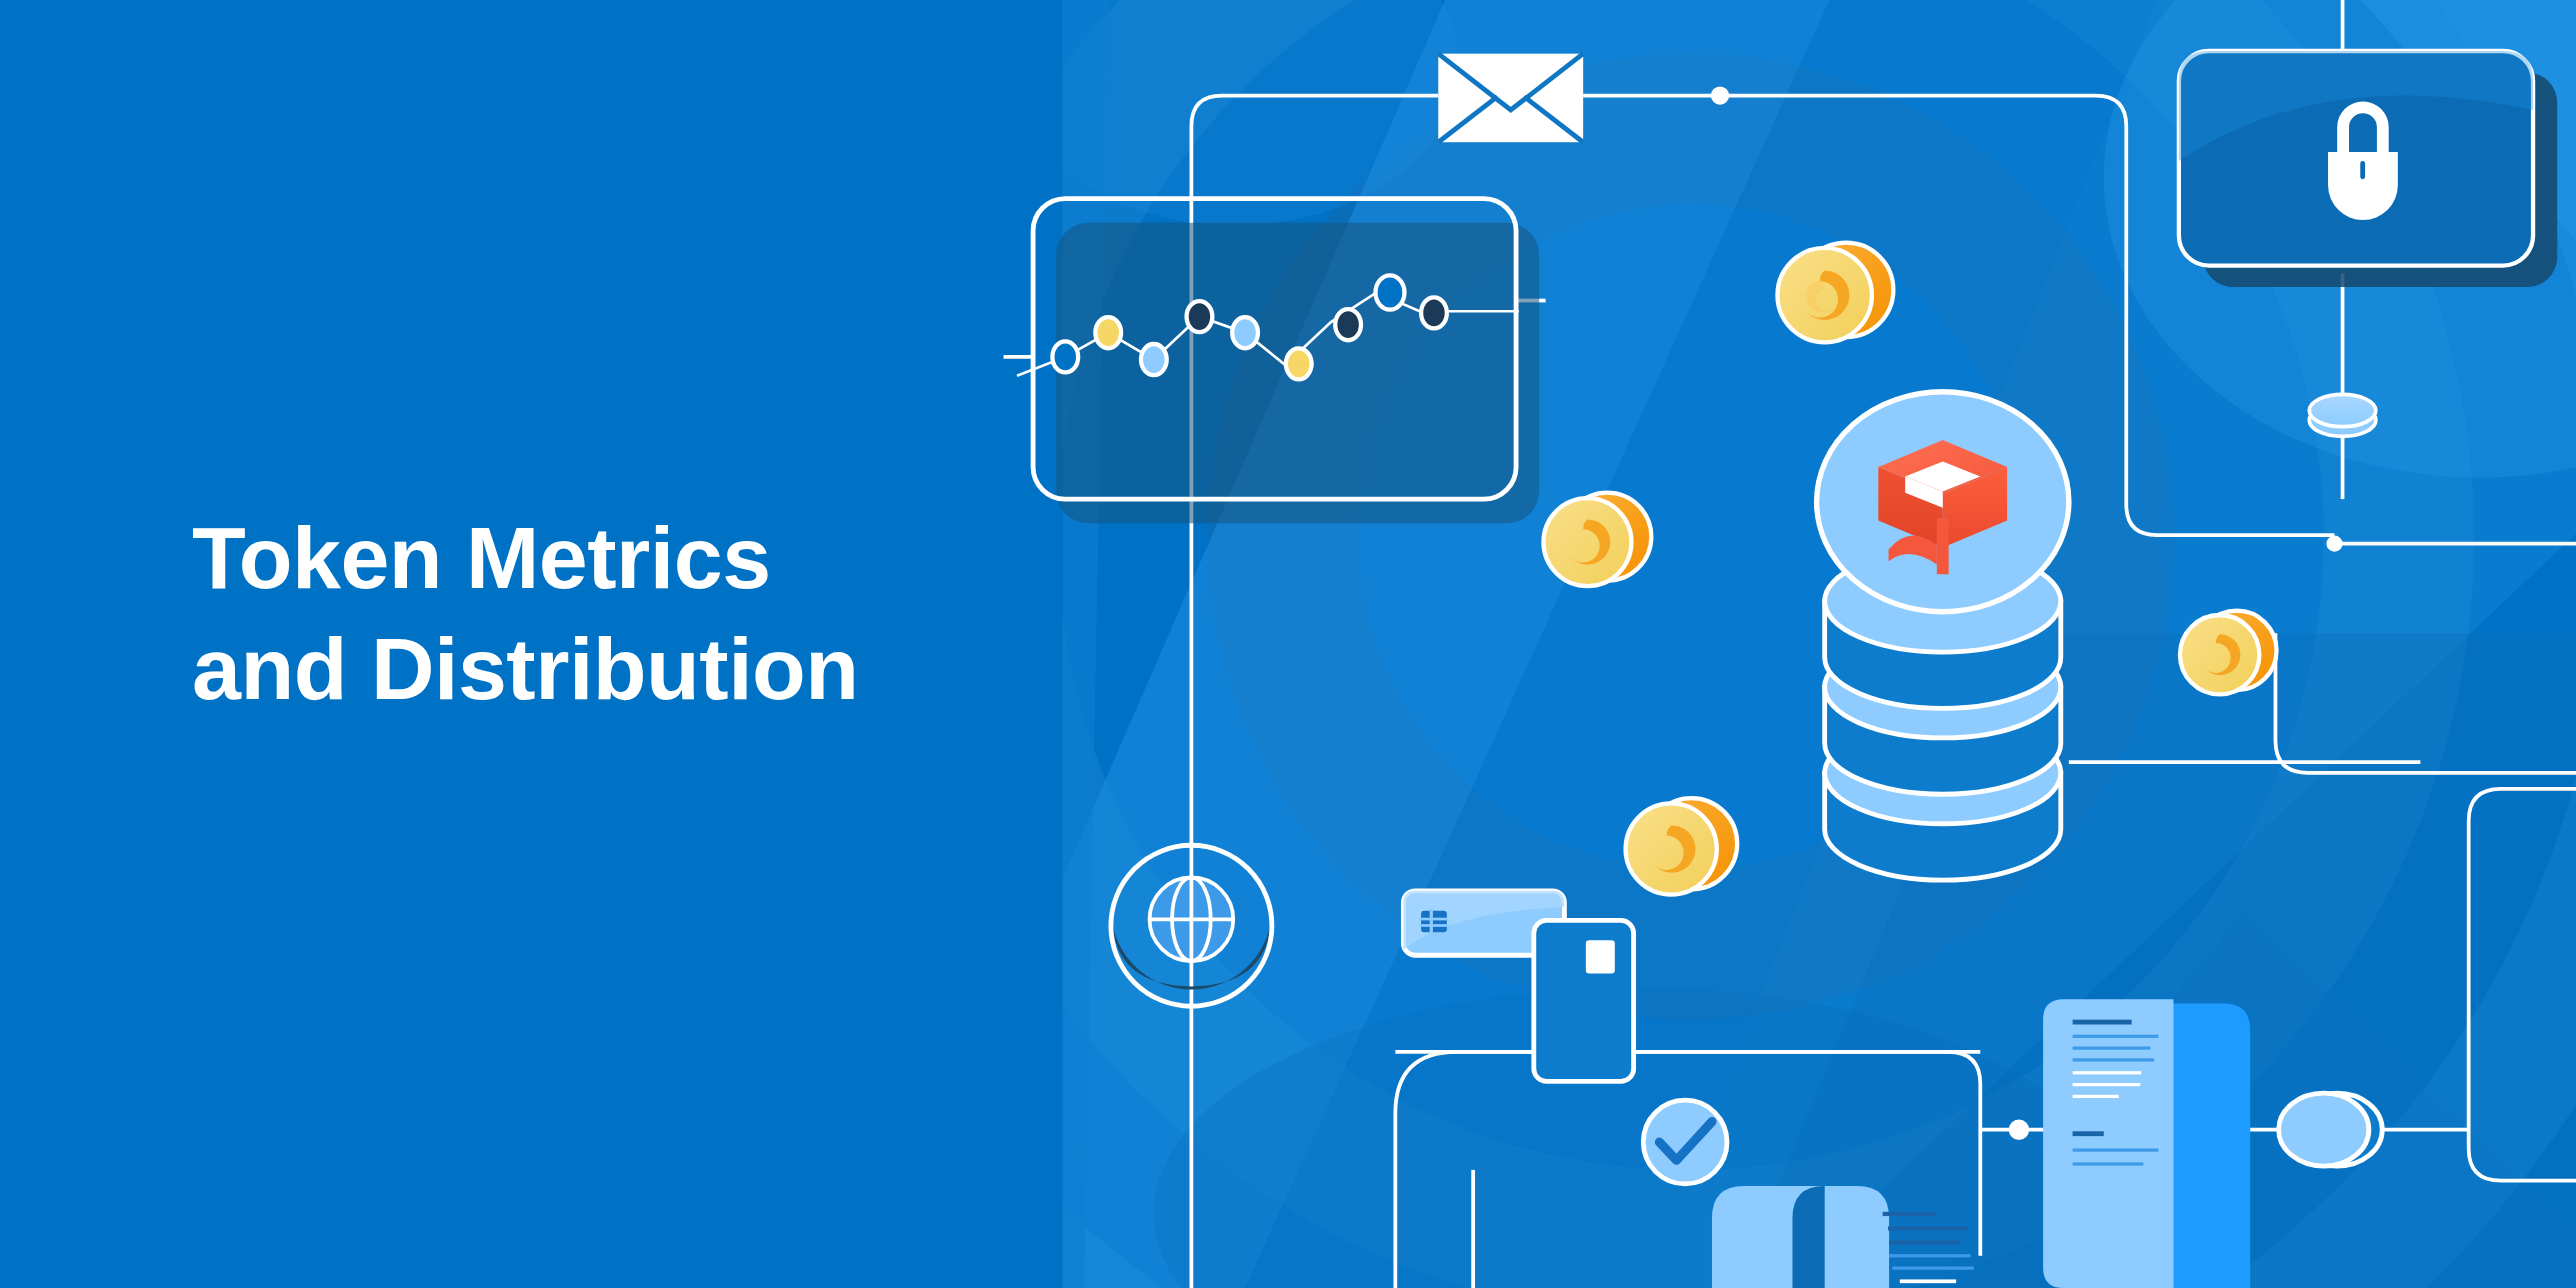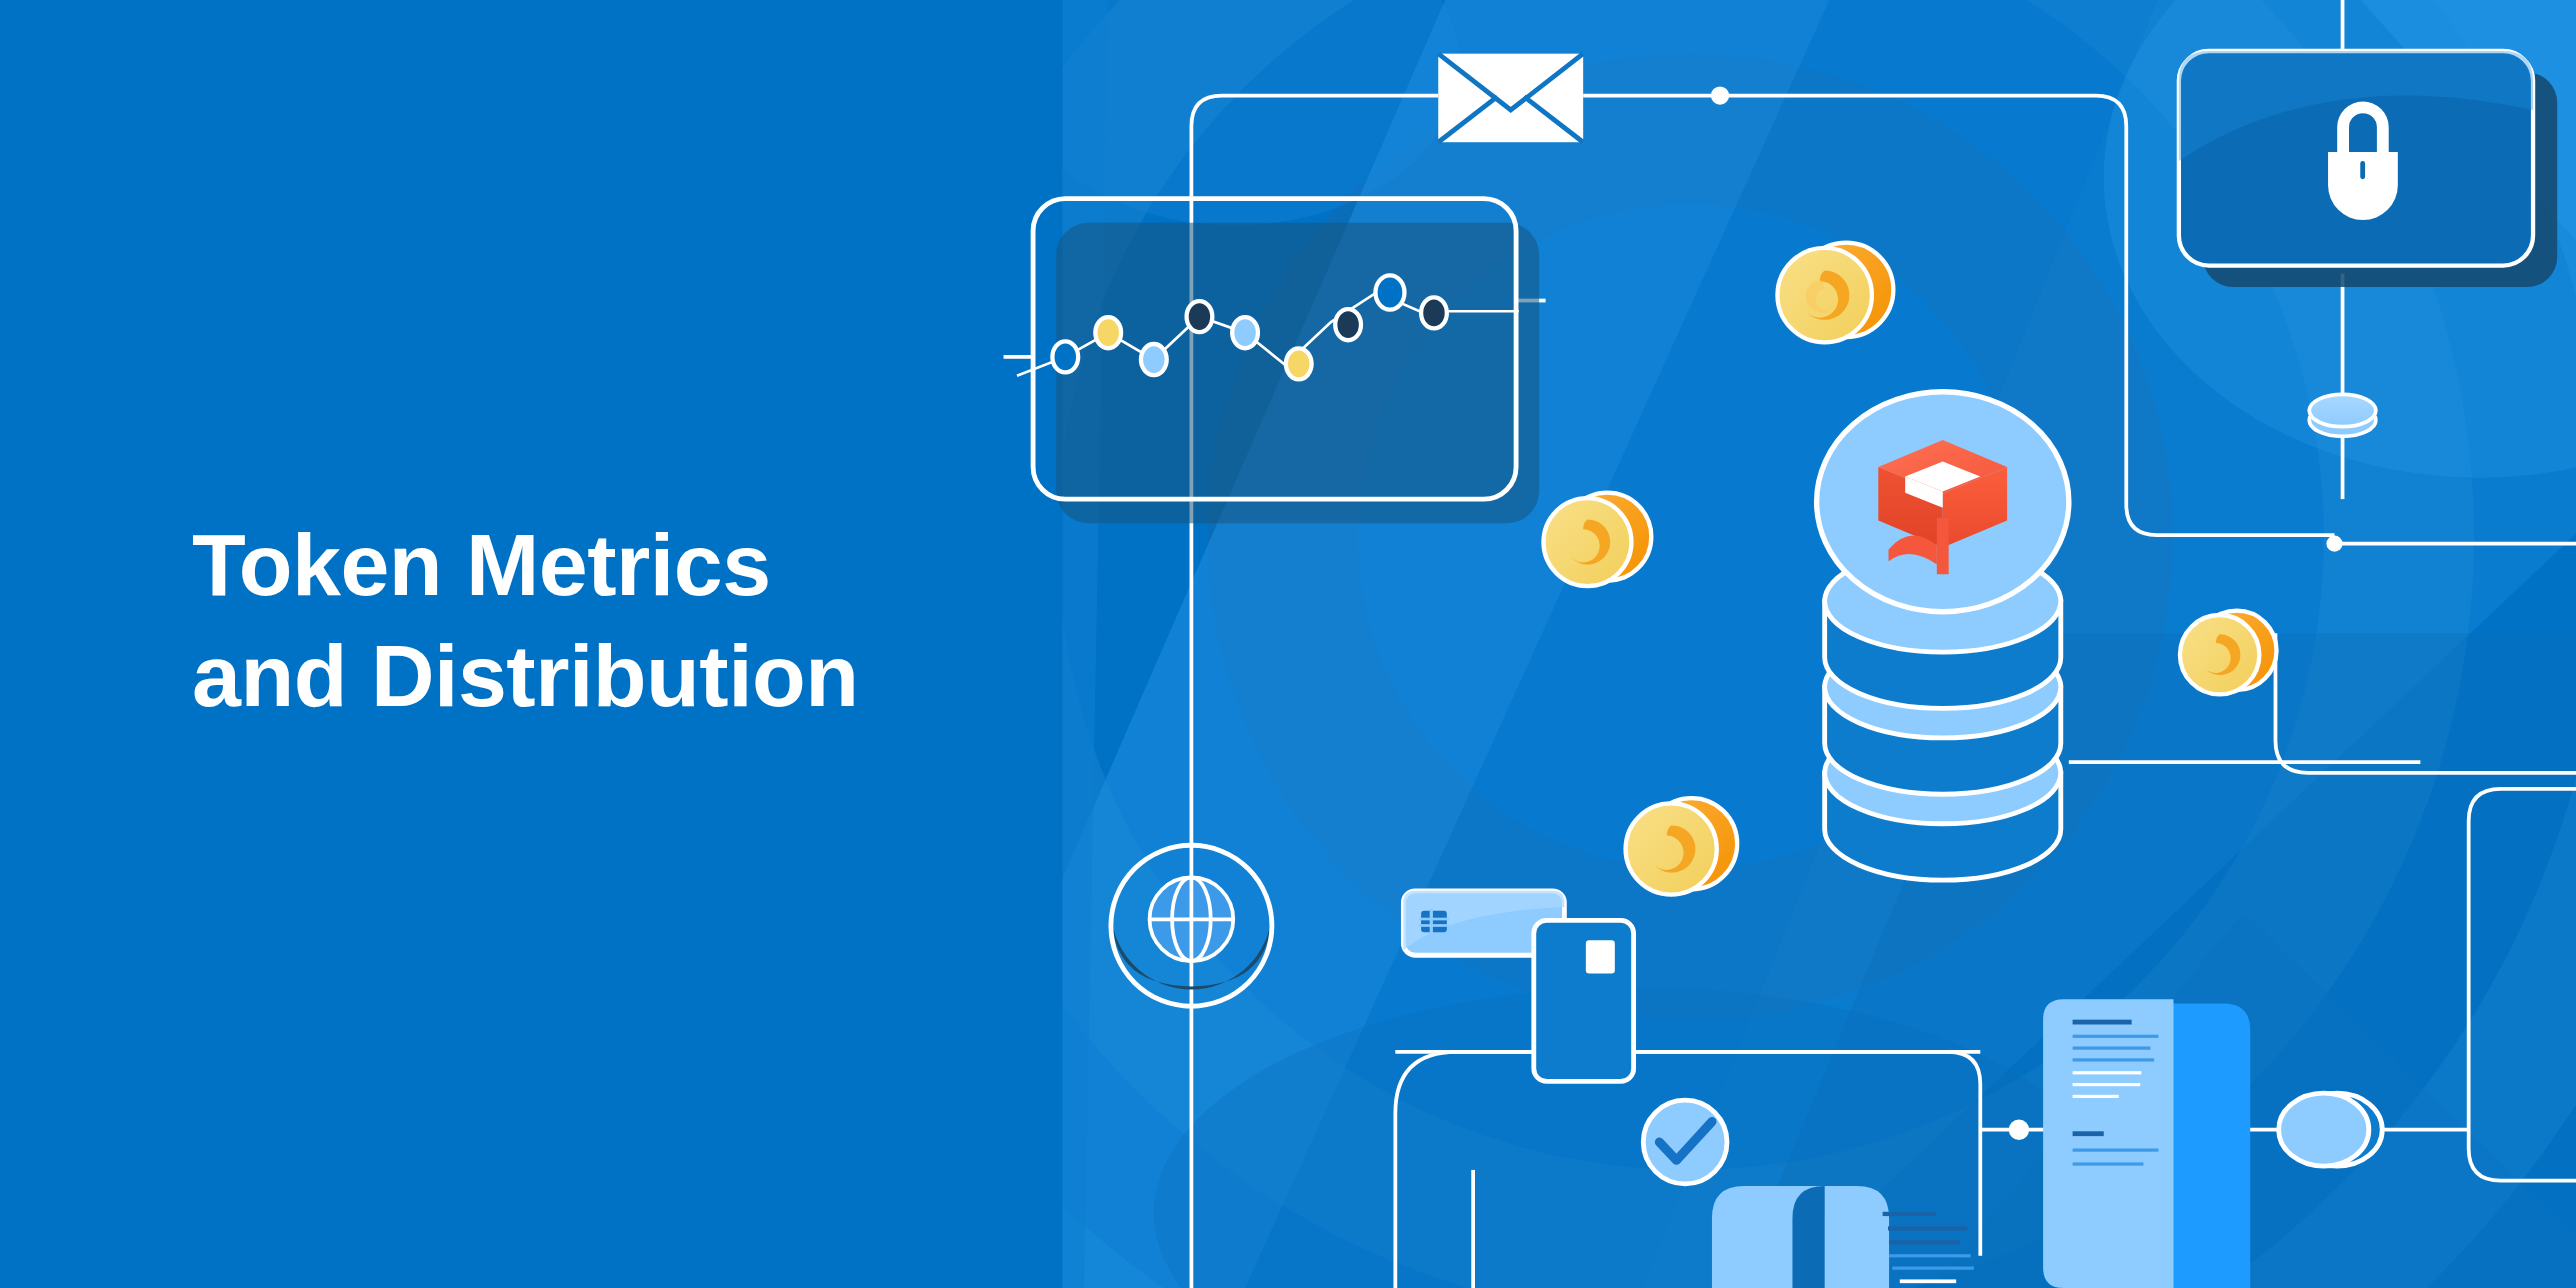--- a/index.html
+++ b/index.html
@@ -16,21 +16,20 @@
     position:absolute;
     left:192px; top:503px;
     width:912px;
     color:#ffffff;
     font-size:88px;
     font-weight:bold;
     line-height:1.26;
     letter-spacing:-0.5px;
     white-space:pre-line;
     z-index:40;
-    margin-top:7px;
   }
 </style>
 </head>
 <body>
 
 <div id="stage">
 <svg viewBox="0 0 4800 2400" xmlns="http://www.w3.org/2000/svg">
   <defs>
     <clipPath id="frame">
           <rect x="0" y="0" width="4800" height="2400"></rect>

